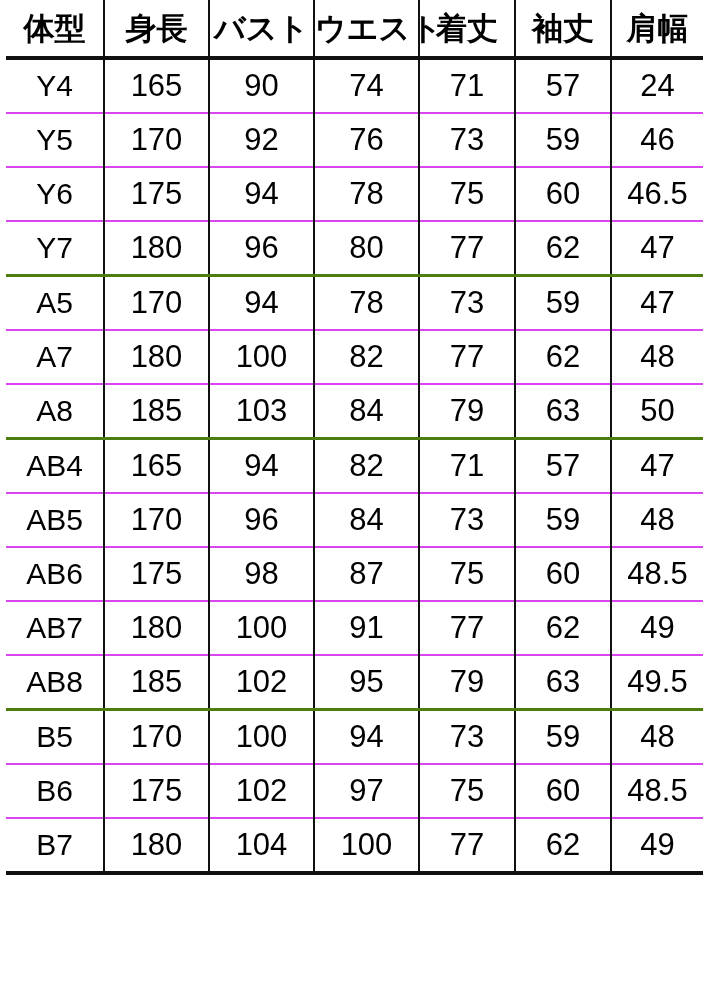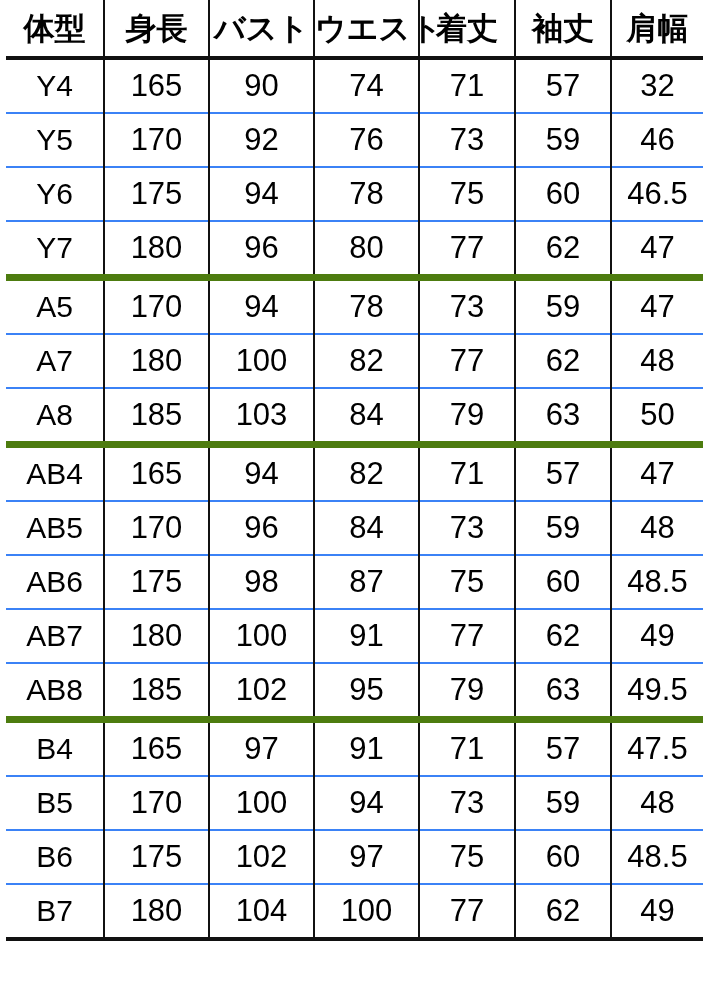--- a/index.html
+++ b/index.html
@@ -56,24 +56,24 @@
   table.size-table th + th,
   table.size-table td + td {
     border-left: 2px solid #111111;
   }
   
   table.size-table thead tr {
     border-bottom: 4px solid #111111;
   }
   
   table.size-table tbody tr {
-    border-bottom: 2px solid #3b82f6;
+    border-bottom: 2px solid #d946ef;
   }
   table.size-table tbody tr.group-end {
-    border-bottom: 7px solid #4d7c0f;
+    border-bottom: 3px solid #4d7c0f;
   }
   table.size-table tbody tr:last-child {
     border-bottom: 4px solid #111111;
   }
   .hdr-jp {
     font-family: "DejaVu Sans", sans-serif;
     font-weight: bold;
   }
   .num {
     font-size: 31px;
@@ -108,21 +108,21 @@
       </tr>
     </thead>
     <tbody>
       <tr>
         <td class="code">Y4</td>
         <td class="num">165</td>
         <td class="num">90</td>
         <td class="num">74</td>
         <td class="num">71</td>
         <td class="num">57</td>
-        <td class="num">32</td>
+        <td class="num">24</td>
       </tr>
       <tr>
         <td class="code">Y5</td>
         <td class="num">170</td>
         <td class="num">92</td>
         <td class="num">76</td>
         <td class="num">73</td>
         <td class="num">59</td>
         <td class="num">46</td>
       </tr>
@@ -210,29 +210,20 @@
       <tr class="group-end">
         <td class="code">AB8</td>
         <td class="num">185</td>
         <td class="num">102</td>
         <td class="num">95</td>
         <td class="num">79</td>
         <td class="num">63</td>
         <td class="num">49.5</td>
       </tr>
       <tr>
-        <td class="code">B4</td>
-        <td class="num">165</td>
-        <td class="num">97</td>
-        <td class="num">91</td>
-        <td class="num">71</td>
-        <td class="num">57</td>
-        <td class="num">47.5</td>
-      </tr>
-      <tr>
         <td class="code">B5</td>
         <td class="num">170</td>
         <td class="num">100</td>
         <td class="num">94</td>
         <td class="num">73</td>
         <td class="num">59</td>
         <td class="num">48</td>
       </tr>
       <tr>
         <td class="code">B6</td>

